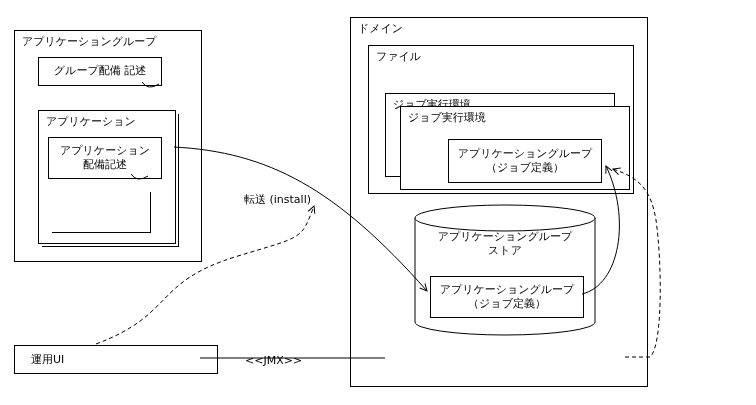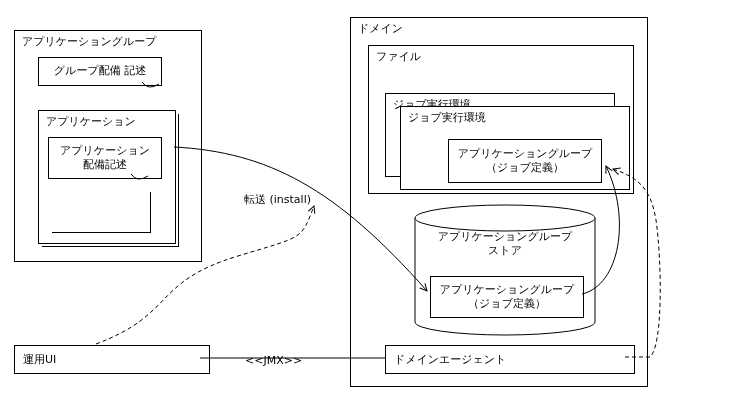--- a/index.html
+++ b/index.html
@@ -7,21 +7,21 @@
     width:756px;height:405px;background:#ffffff;color:#000;
     font-family:"DejaVu Sans","Liberation Sans",sans-serif;font-size:11px;
   }
   .stage{position:relative;width:756px;height:405px;background:#fff;overflow:hidden;}
   svg.layer{position:absolute;left:0;top:0;pointer-events:none;}
   .box{position:absolute;border:1px solid #000;background:transparent;}
   .leaf{background:#fff;}
   .title{position:absolute;left:7px;top:3px;white-space:nowrap;}
   .center{display:flex;flex-direction:column;align-items:center;justify-content:center;
           text-align:center;line-height:1.3;}
-  .hrow{display:flex;align-items:center;padding-left:8px;}
+  .hrow{display:flex;align-items:center;padding-left:16px;}
   .lbl{position:absolute;white-space:nowrap;}
   .stack-shadow{position:absolute;border-right:1px solid #000;border-bottom:1px solid #000;}
 </style>
 </head>
 <body>
 
 <div class="stage">
 
   <svg class="layer" width="756" height="405">
     <path d="M 415 218 L 415 322 A 90 13 0 0 0 595 322 L 595 218" fill="#ffffff" stroke="#000000" stroke-width="1"></path>
@@ -72,23 +72,20 @@
   <div class="lbl center" style="left:415px;top:228px;width:180px;height:32px">
     <span>アプリケーショングループ</span>
     <span>ストア</span>
   </div>
 
   <div class="box leaf center" style="left:430px;top:276px;width:152px;height:40px">
     <span>アプリケーショングループ</span>
     <span>（ジョブ定義）</span>
   </div>
 
-  <div class="box leaf hrow" style="left:385px;top:345px;width:240px;height:27px">
-    <span>ドメインエージェント</span>
-  </div>
 
   <div class="box leaf hrow" style="left:14px;top:345px;width:186px;height:27px">
     <span>運用UI</span>
   </div>
 
   <div class="lbl" style="left:244px;top:192px">転送 (install)</div>
   <div class="lbl" style="left:245px;top:354px">&lt;&lt;JMX&gt;&gt;</div>
 
   <svg class="layer" width="756" height="405">
     <defs>

